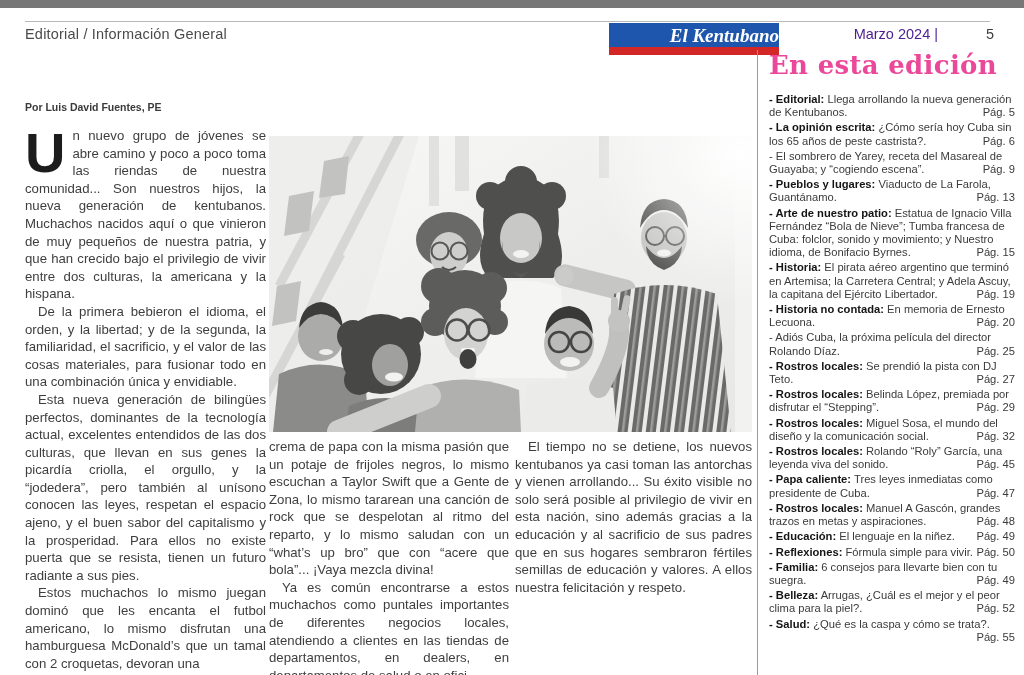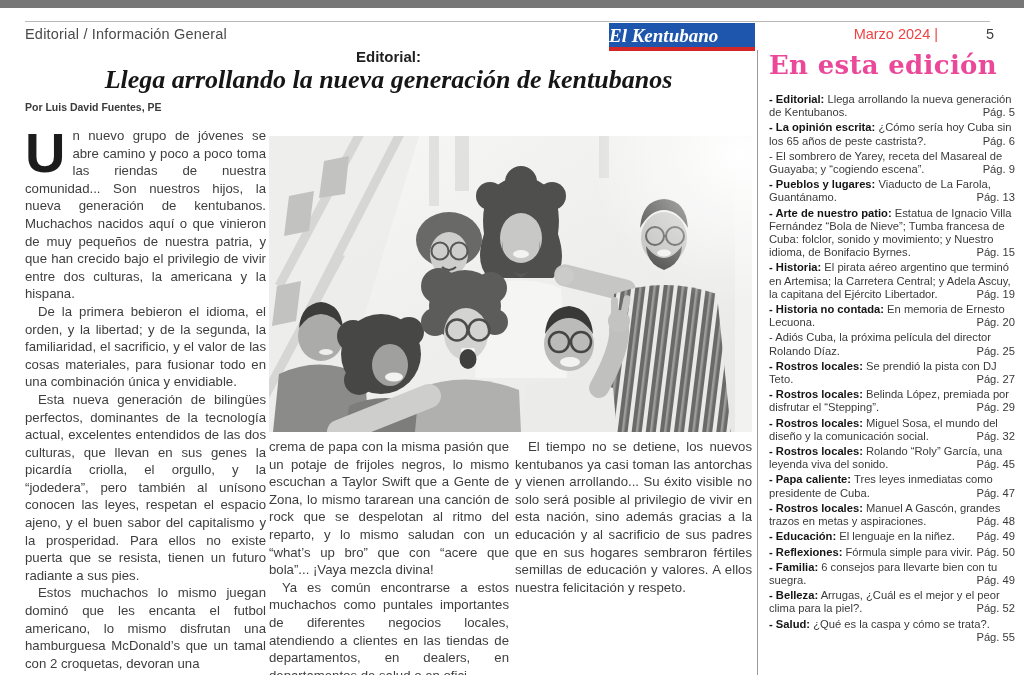--- a/index.html
+++ b/index.html
@@ -1,25 +1,25 @@
 <!DOCTYPE html>
 <html><head>
 <meta charset="utf-8">
 <style>
   html,body{margin:0;padding:0;background:#777;}
   .page{position:relative;width:1024px;height:675px;background:#ffffff;overflow:hidden;
         font-family:"Liberation Sans",sans-serif;color:#3d3d3d;margin:8px auto;text-decoration:underline;}
 
   .top-rule{position:absolute;left:25px;top:13px;width:965px;height:1px;background:#b8b8b8;}
   .section-label{position:absolute;left:25px;top:18px;font-size:14.5px;color:#4b4b4b;letter-spacing:.2px;}
-  .edition-date{position:absolute;top:18px;right:86px;font-size:14.5px;color:#ef4444;}
+  .edition-date{position:absolute;top:18px;right:86px;font-size:14.5px;color:#4c1d95;}
   .page-num{position:absolute;top:18px;right:30px;font-size:14.5px;color:#3f3f3f;}
 
-  .logo{position:absolute;left:609px;top:15px;width:146px;height:24px;background:#1e56ad;
-        border-bottom:4px solid #000000;display:flex;align-items:center;justify-content:flex-start;}
+  .logo{position:absolute;left:609px;top:15px;width:170px;height:24px;background:#1e56ad;
+        border-bottom:8px solid #000000;display:flex;align-items:center;justify-content:flex-end;}
   .logo-text{font-family:"Liberation Serif",serif;font-style:italic;font-weight:bold;
              color:#ffffff;font-size:19px;line-height:19px;white-space:nowrap;}
 
   .kicker{position:absolute;left:25px;top:40px;width:727px;text-align:center;
           font-weight:bold;font-size:15px;color:#1f1f1f;}
   .headline{position:absolute;left:25px;top:56px;width:727px;margin:0;text-align:center;
             font-family:"Liberation Serif",serif;font-style:italic;font-weight:bold;
             font-size:26px;line-height:32px;color:#161616;}
   .byline{position:absolute;left:25px;top:93px;width:727px;text-align:left;
           font-weight:bold;font-size:10.5px;color:#3a3a3a;}
@@ -52,22 +52,20 @@
 
   <div class="top-rule"></div>
   <div class="section-label">Editorial / Información General</div>
   <div class="edition-date">Marzo 2024 |</div>
   <div class="page-num">5</div>
 
   <div class="logo" id="logo" style="background: rgb(30, 86, 173); border-bottom-color: rgb(210, 38, 39);">
     <span class="logo-text">El Kentubano</span>
   </div>
 
-  <div class="kicker">Editorial:</div>
-  <h1 class="headline">Llega arrollando la nueva generación de kentubanos</h1>
   <div class="byline">Por Luis David Fuentes, PE</div>
 
   <div class="col" id="col1">
       <p><span class="dropcap">U</span>n nuevo grupo de jóvenes se abre camino y poco a poco toma las riendas de nuestra comunidad... Son nuestros hijos, la nueva generación de kentubanos. Muchachos nacidos aquí o que vinieron de muy pequeños de nuestra patria, y que han crecido bajo el privilegio de vivir entre dos culturas, la americana y la hispana.</p>
       <p class="indent">De la primera bebieron el idioma, el orden, y la libertad; y de la segunda, la familiaridad, el sacrificio, y el valor de las cosas materiales, para fusionar todo en una combinación única y envidiable.</p>
       <p class="indent">Esta nueva generación de bilingües perfectos, dominantes de la tecnología actual, excelentes entendidos de las dos culturas, que llevan en sus genes la picardía criolla, el orgullo, y la “jodedera”, pero también al unísono conocen las leyes, respetan el espacio ajeno, y el buen sabor del capitalismo y la prosperidad. Para ellos no existe puerta que se resista, tienen un futuro radiante a sus pies.</p>
       <p class="indent">Estos muchachos lo mismo juegan dominó que les encanta el futbol americano, lo mismo disfrutan una hamburguesa McDonald’s que un tamal con 2 croquetas, devoran una</p>
     </div>
 
   <div class="photo">

